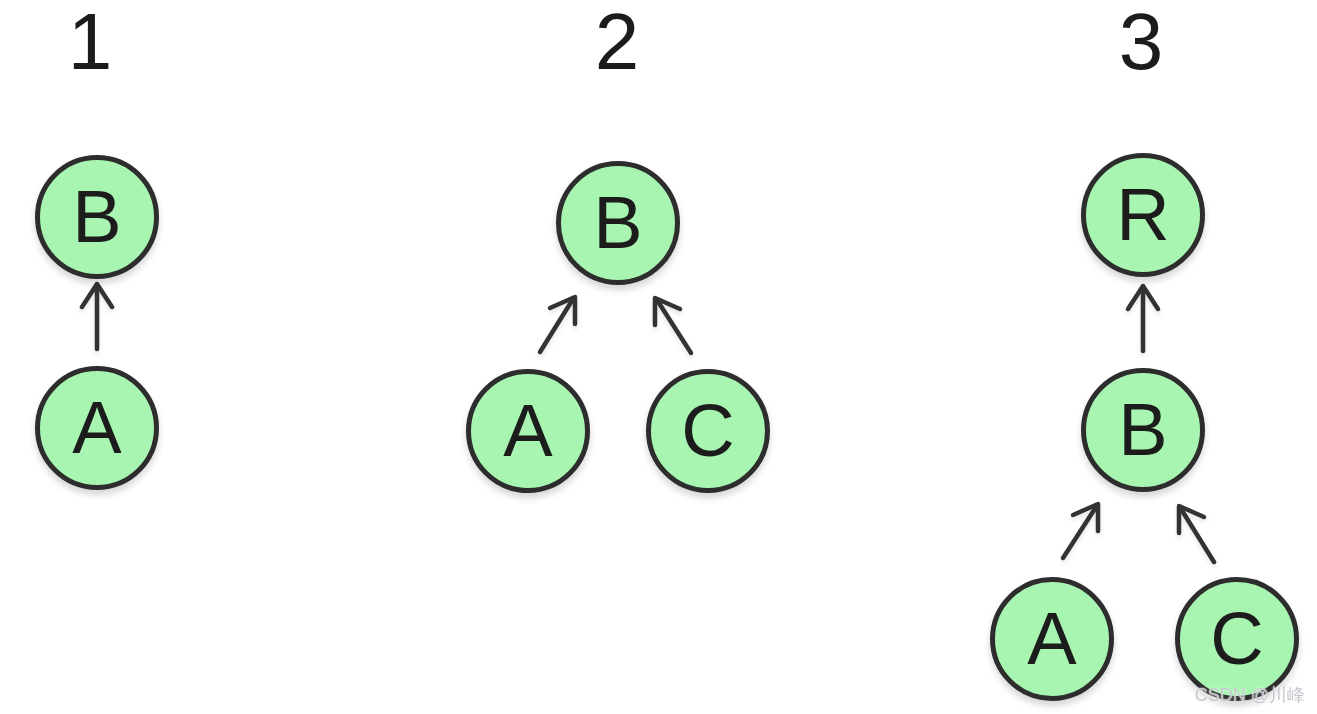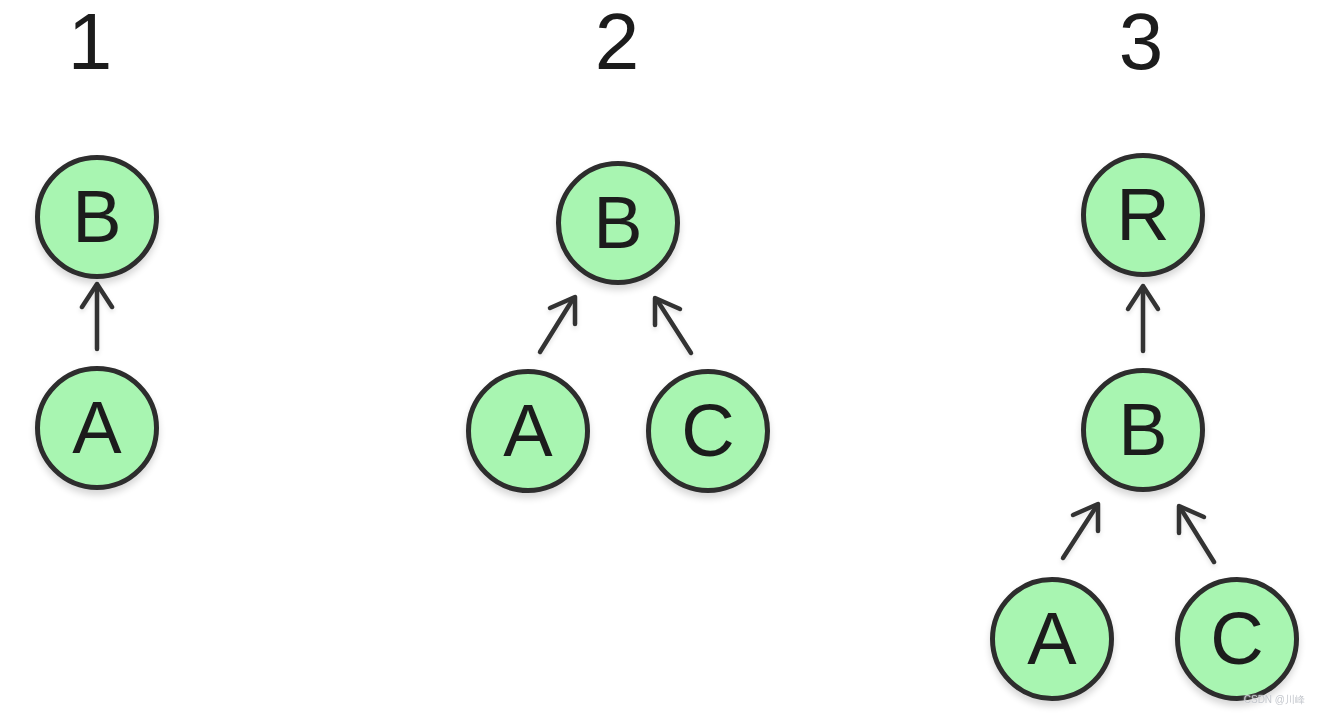--- a/index.html
+++ b/index.html
@@ -53,21 +53,21 @@
     stroke: var(--arrow-color, #333333);
     stroke-width: 4.5;
     stroke-linecap: round;
     stroke-linejoin: round;
     fill: none;
   }
   .watermark {
     position: absolute;
     right: 12px;
     bottom: 7px;
-    font-size: 10px;
+    font-size: 18px;
     color: var(--watermark-color, #c4c7cd);
     text-shadow: 0 0 2px #ffffff;
     user-select: none;
   }
 </style>
 </head>
 <body>
 
 <div id="canvas">
 

